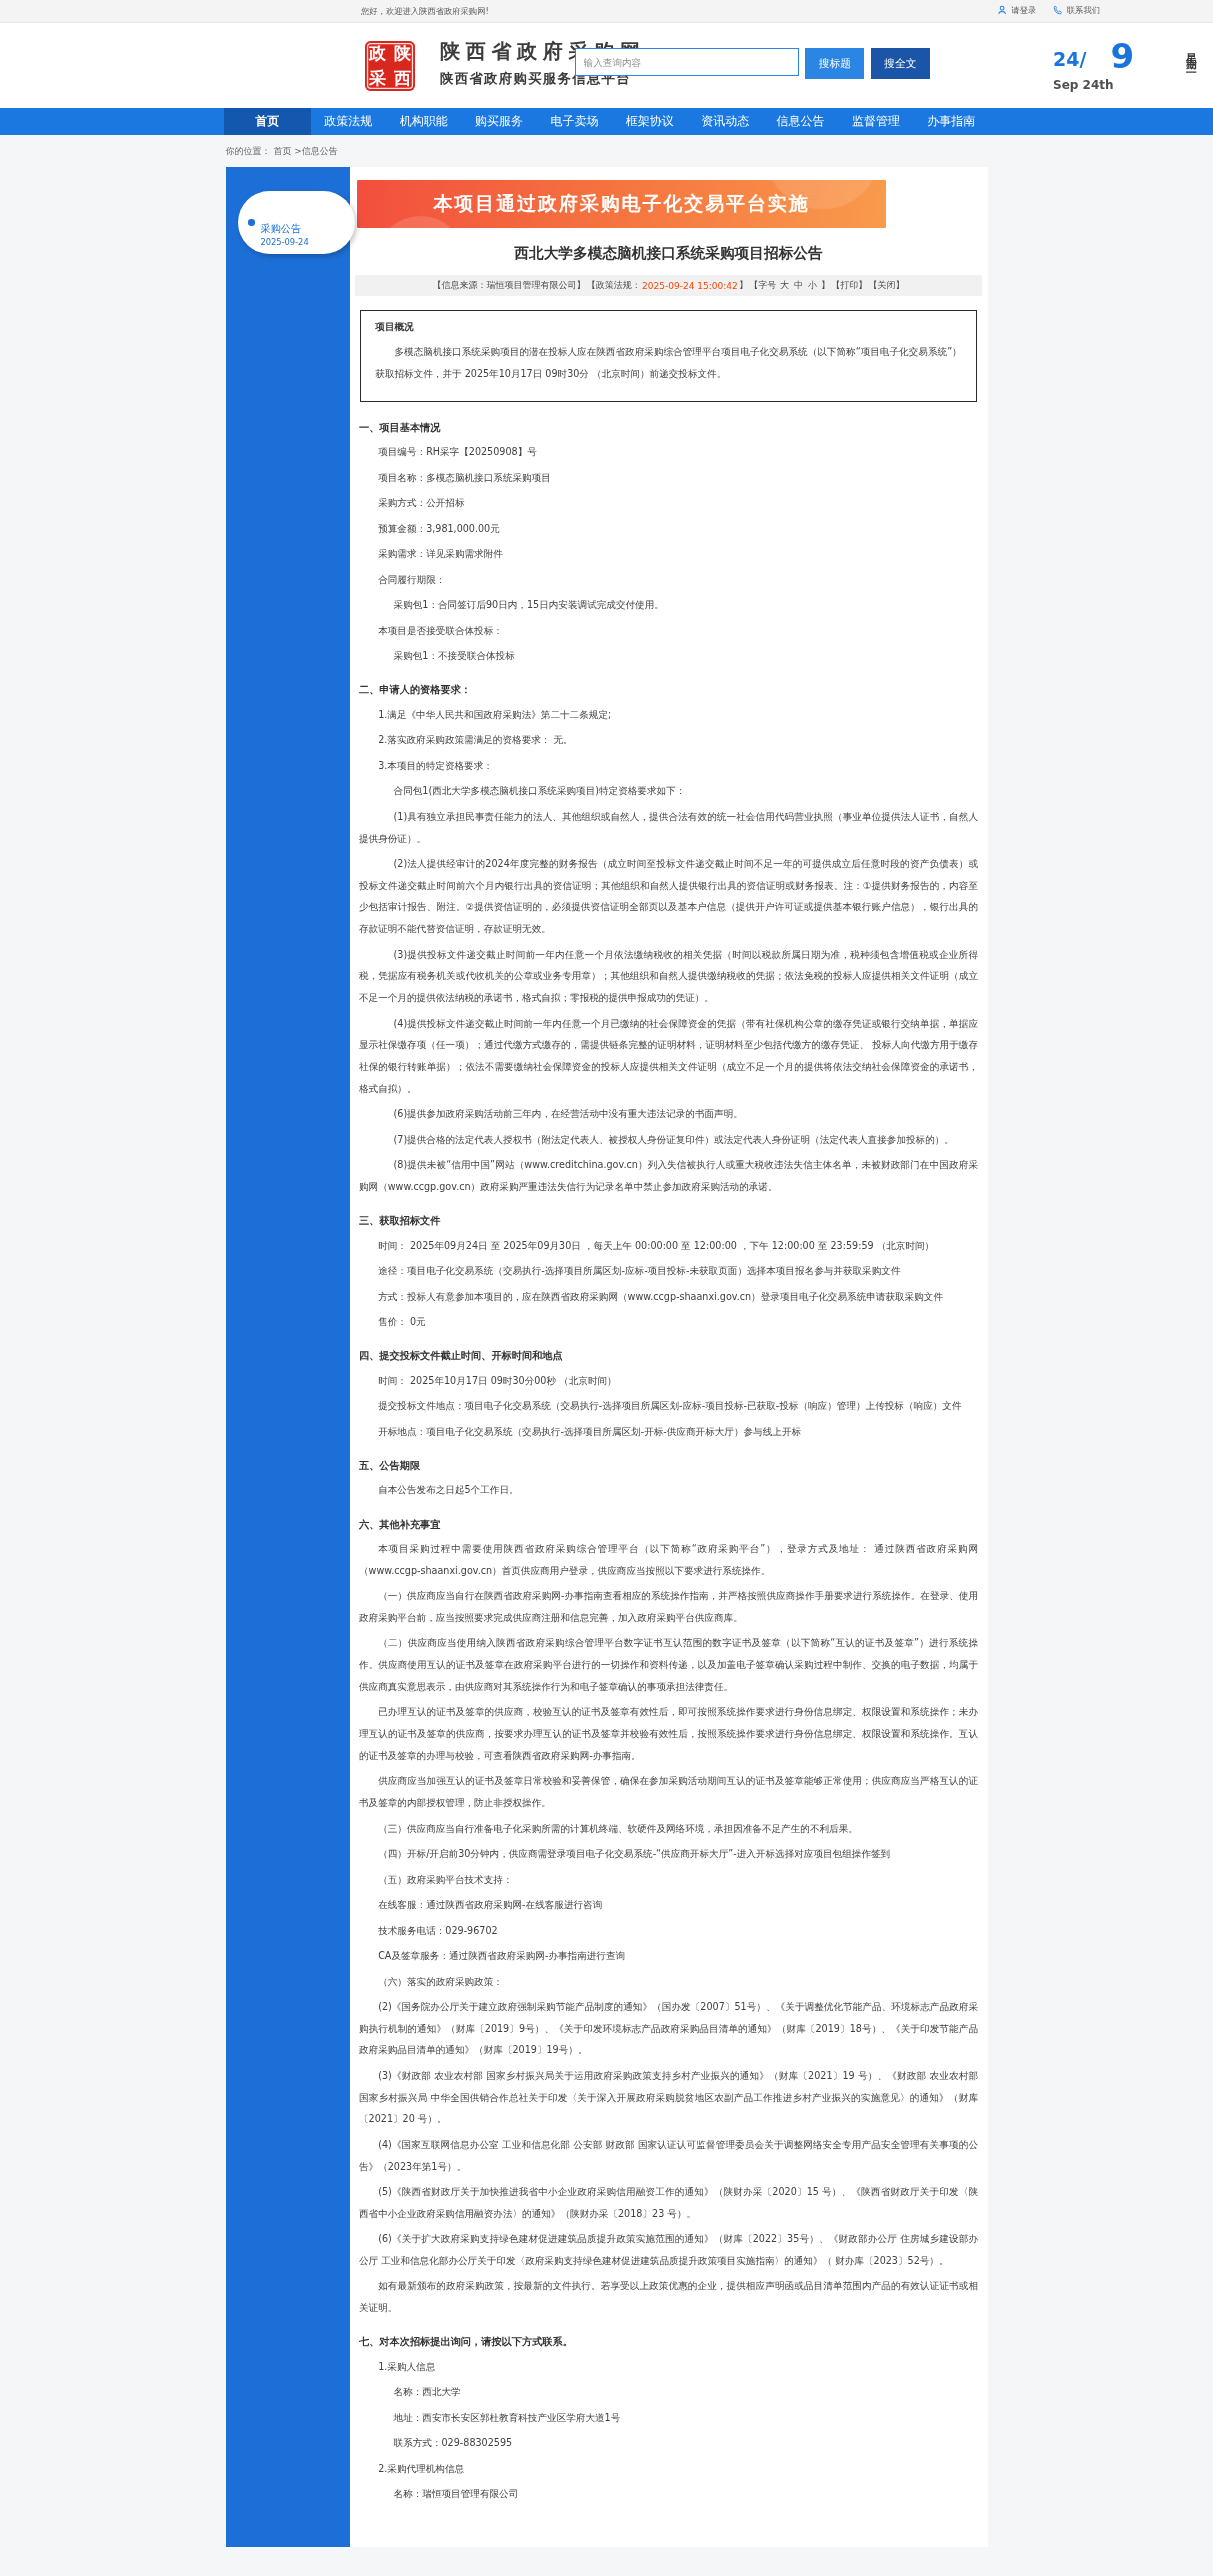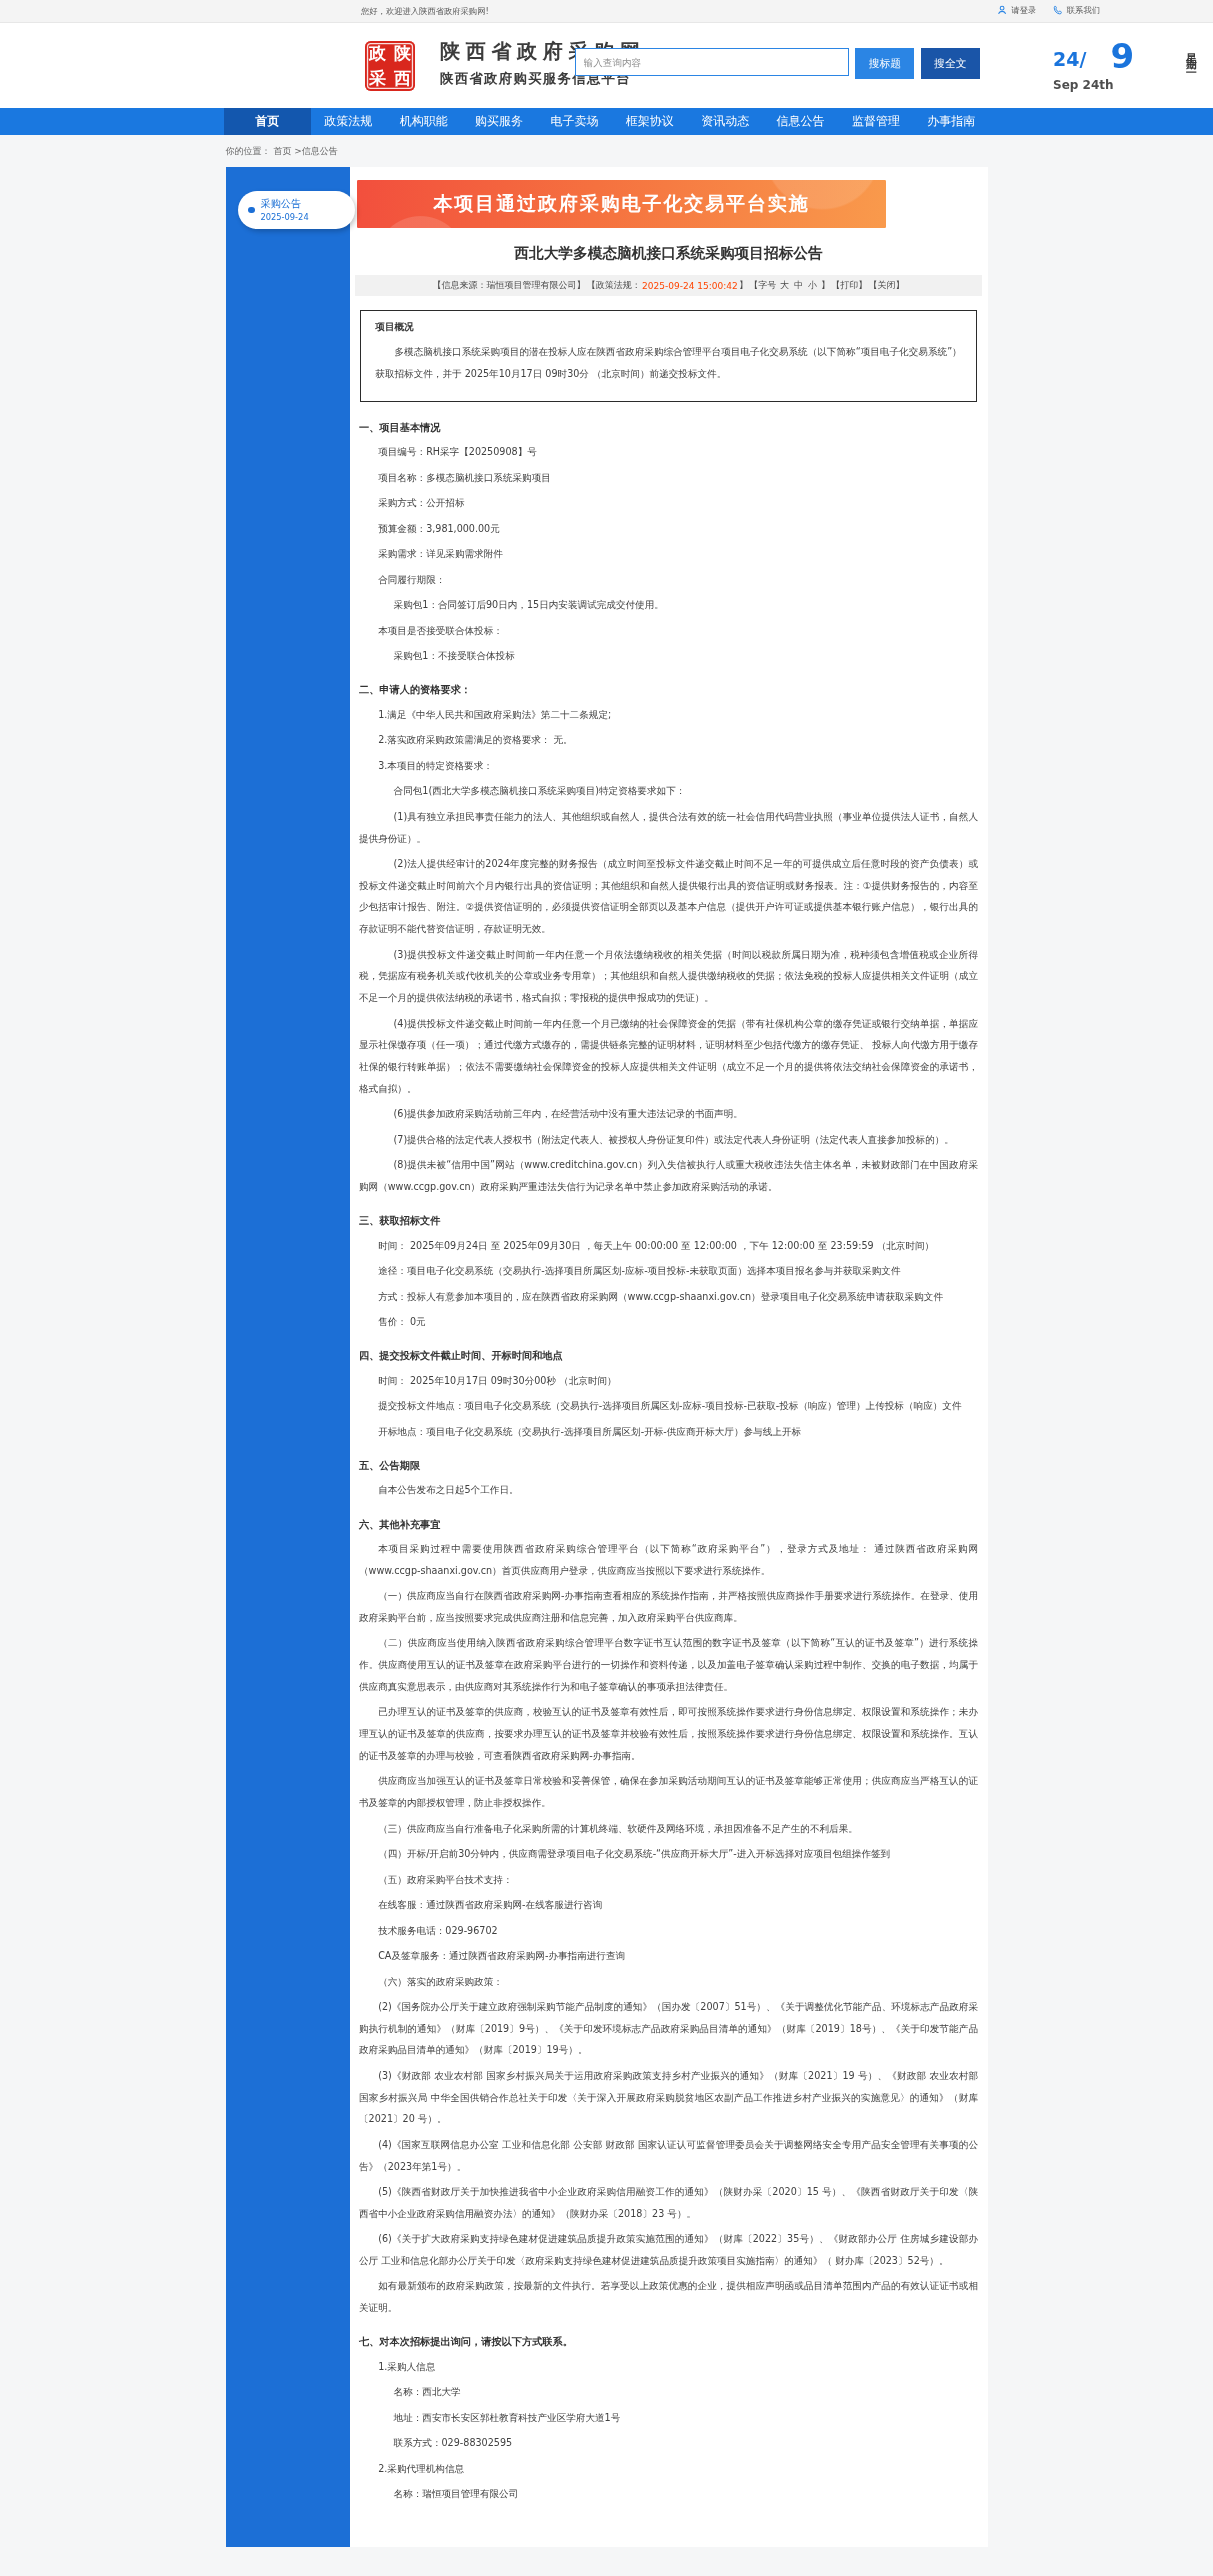--- a/index.html
+++ b/index.html
@@ -11,21 +11,21 @@
   .tb-link{display:flex;align-items:center;gap:3.8px;cursor:pointer;color:#555;}
   .tb-ic{width:10.2px;height:10.2px;display:inline-block;}
   
   .header{background:#ffffff;height:85px;position:relative;}
   .logo-stamp{position:absolute;left:365px;top:18px;width:50px;height:50px;background:#d9271d;border-radius:5.7px;display:grid;grid-template-columns:1fr 1fr;grid-template-rows:1fr 1fr;box-shadow:inset 0 0 0 1.9px #d9271d,inset 0 0 0 3.2px rgba(255,255,255,.85);}
   .logo-stamp span{color:#fff;font-weight:bold;font-size:17px;display:flex;align-items:center;justify-content:center;}
   .site-titles{position:absolute;left:440px;top:15.3px;}
   .site-title{font-size:20px;font-weight:bold;letter-spacing:5.7px;color:#3c3c3c;}
   .site-sub{font-size:13.4px;font-weight:bold;letter-spacing:1.3px;color:#3c3c3c;margin-top:5.1px;}
   .search-box{position:absolute;left:575px;top:25.5px;display:flex;align-items:flex-start;}
-  .search-input{width:274px;height:28px;border:1.3px solid #2b85e4;box-sizing:border-box;padding:0 7.6px;font-size:9.6px;color:#333;outline:none;font-family:inherit;}
+  .search-input{width:224px;height:28px;border:1.3px solid #2b85e4;box-sizing:border-box;padding:0 7.6px;font-size:9.6px;color:#333;outline:none;font-family:inherit;}
   .search-input::placeholder{color:#8f8f8f;}
   .btn-search{height:31px;width:59px;border:none;color:#fff;font-size:10.8px;cursor:pointer;font-family:inherit;}
   .btn-title{background:#2b85e4;margin-left:6.4px;}
   .btn-full{background:#1a55a8;margin-left:6.4px;}
   .date-block{position:absolute;left:1053px;top:16.6px;color:#1a74dc;}
   .date-line{display:flex;align-items:flex-end;gap:24px;}
   .d-num{font-size:19px;font-weight:bold;line-height:1;padding-bottom:3.8px;}
   .d-big{font-size:34px;font-weight:bold;line-height:1;}
   .d-en{font-size:12px;font-weight:bold;color:#4e4e4e;margin-top:5.1px;}
   .weekday{position:absolute;left:1184px;top:21.7px;writing-mode:vertical-rl;letter-spacing:5.7px;font-size:10.8px;color:#3a3a3a;font-weight:bold;}
@@ -35,21 +35,21 @@
   .nav-item{flex:1;display:flex;align-items:center;justify-content:center;color:#fff;font-size:12px;cursor:pointer;white-space:nowrap;}
   .nav-item.active{background:#1357ae;font-weight:bold;flex:1.15;}
   
   .crumb{width:762px;margin:0 auto;padding:10.2px 0 9px;font-size:9px;color:#666;}
   .crumb a{color:#666;text-decoration:none;cursor:pointer;}
   
   .content-wrap{width:762px;margin:0 auto;display:flex;align-items:stretch;}
   .sidebar{width:124px;background:#1c6fd6;flex:none;position:relative;}
   .side-pill{margin:24px 0 0 12.7px;width:107px;background:#fff;border-radius:637px;box-shadow:1.9px 2.5px 5.7px rgba(0,0,0,.22);padding:5.7px 0 5.7px 10.2px;display:flex;align-items:center;gap:5.7px;cursor:pointer;}
   .pill-dot{width:6.4px;height:6.4px;border-radius:50%;background:#1c6fd6;flex:none;}
-  .pill-cat{font-size:10.2px;color:#1a6fd5;line-height:1.45;}
+  .pill-cat{font-size:10.2px;color:#1a6fd5;line-height:1.45;margin-top:25px;}
   .pill-date{font-size:8.3px;color:#1a6fd5;line-height:1.45;}
   .main{flex:1;background:#fff;padding:12.7px 5.7px 38px;box-sizing:border-box;}
   .banner{width:529px;height:48px;margin-left:1.9px;display:flex;align-items:center;justify-content:center;color:#fff;font-size:19px;font-weight:bold;letter-spacing:1.9px;border-radius:1.3px;
     background:radial-gradient(circle at 12% 170%,rgba(255,255,255,.14) 0 45px,transparent 46px),
                radial-gradient(circle at 88% -60%,rgba(255,255,255,.12) 0 57px,transparent 59px),
                linear-gradient(95deg,#f24f3d 0%,#f5713f 45%,#f99a4c 100%);}
   .art-title{text-align:center;font-size:14.7px;font-weight:bold;color:#333;margin:16px 0 12.7px;}
   .meta-bar{background:#f1f1f1;height:21px;display:flex;align-items:center;justify-content:center;font-size:9px;color:#4c4c4c;gap:1.3px;}
   .meta-bar .red{color:#ff4400;}
   .meta-bar .m-click{cursor:pointer;}

